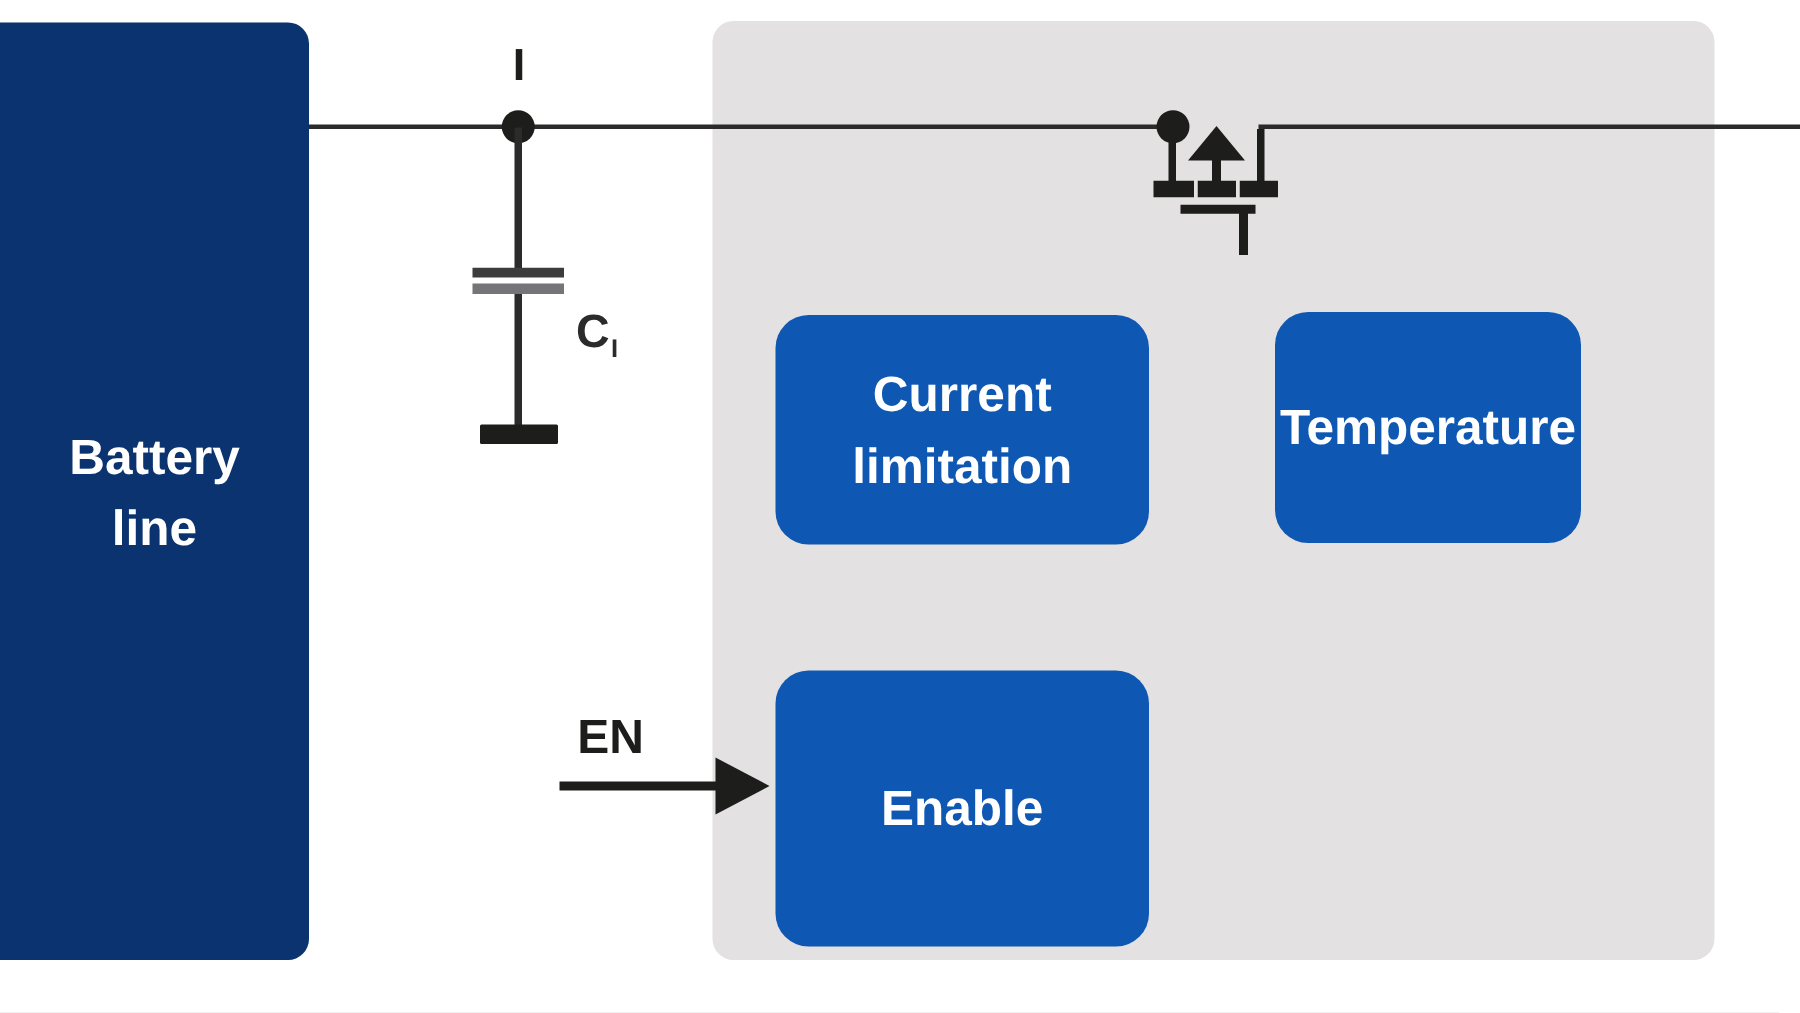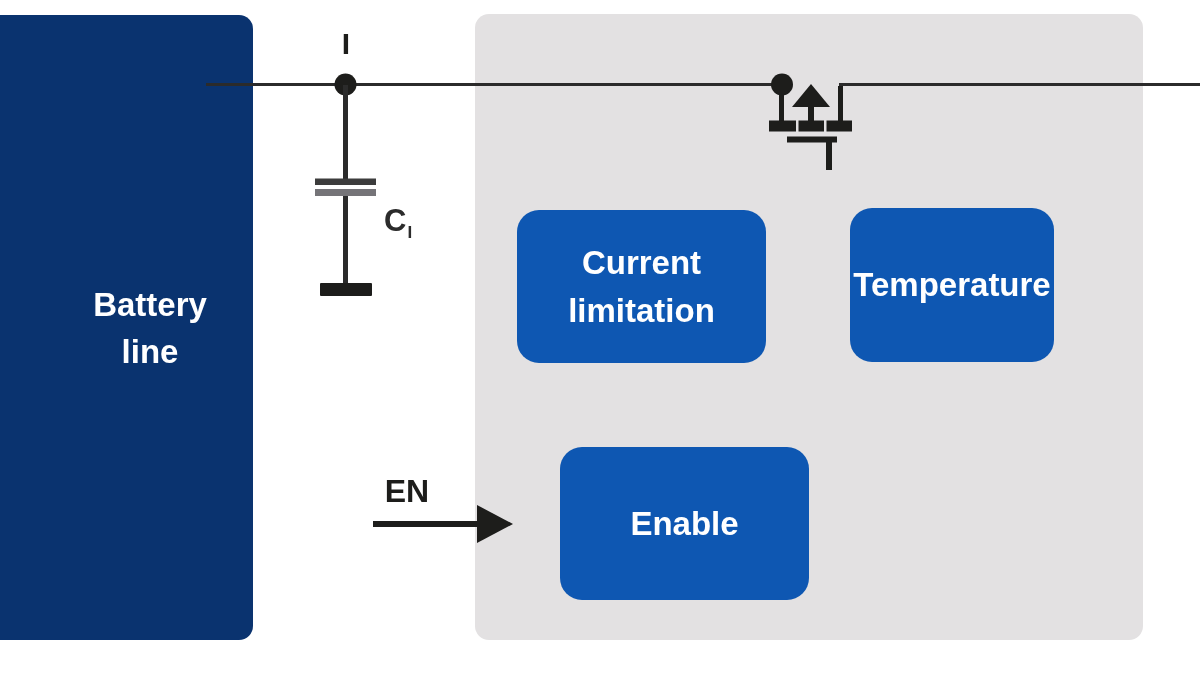--- a/index.html
+++ b/index.html
@@ -10,39 +10,39 @@
     -webkit-font-smoothing:antialiased;
   }
   #canvas{position:absolute;inset:0;}
 
   
   .battery{
     position:absolute;left:0;top:15px;width:206px;height:625px;
     background:#0a336f;border-radius:0 14px 14px 0;
     color:#ffffff;display:flex;flex-direction:column;
     align-items:center;justify-content:center;
-    font-size:33px;font-weight:600;line-height:47px;text-align:center;padding-left:47px;
+    font-size:33px;font-weight:600;line-height:47px;text-align:center;
   }
 
   
   .ic{
     position:absolute;left:475px;top:14px;width:668px;height:626px;
     background:#e3e1e2;border-radius:14px;
   }
 
   
   .fnbox{
     position:absolute;background:#0e57b2;border-radius:22px;
     color:#ffffff;display:flex;flex-direction:column;
     align-items:center;justify-content:center;
     font-size:33px;font-weight:600;line-height:48px;text-align:center;
   }
   .fnbox.current{left:517px;top:210px;width:249px;height:153px;}
   .fnbox.temperature{left:850px;top:208px;width:204px;height:154px;}
-  .fnbox.enable{left:517px;top:447px;width:249px;height:153px;margin-left:43px;}
+  .fnbox.enable{left:517px;top:447px;width:249px;height:184px;}
 
   
   svg.wiring{position:absolute;left:0;top:0;width:1200px;height:675px;pointer-events:none;}
 
   
   .lbl{position:absolute;color:#1d1d1b;}
   .lbl-i{left:330px;top:27px;width:32px;text-align:center;font-size:30px;font-weight:600;}
   .lbl-cap{left:384px;top:163px;font-size:31px;font-weight:600;color:#2b2b2b;margin-top:40px;}
   .lbl-cap .sub{font-size:17px;font-weight:600;vertical-align:-7px;margin-left:1px;}
   .lbl-en{left:376px;top:473px;width:62px;text-align:center;font-size:32px;font-weight:700;}

